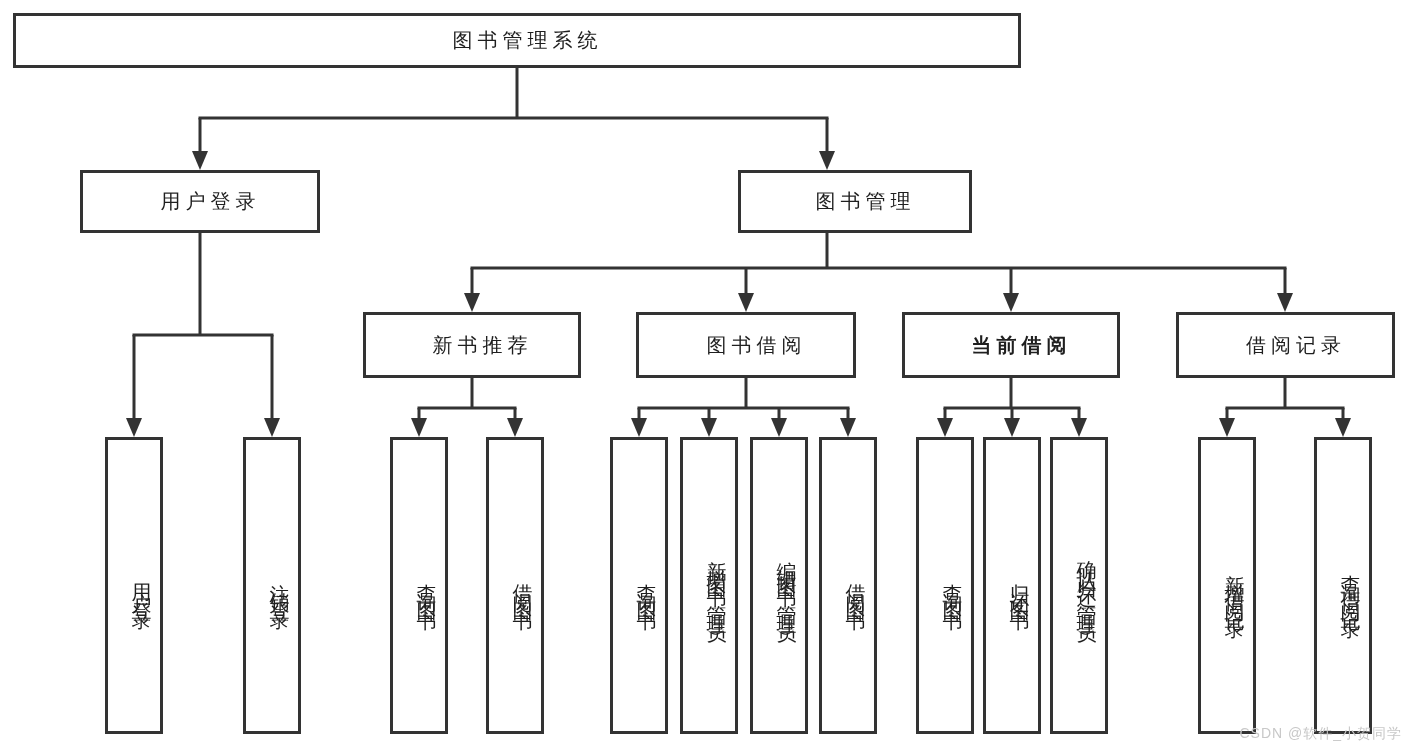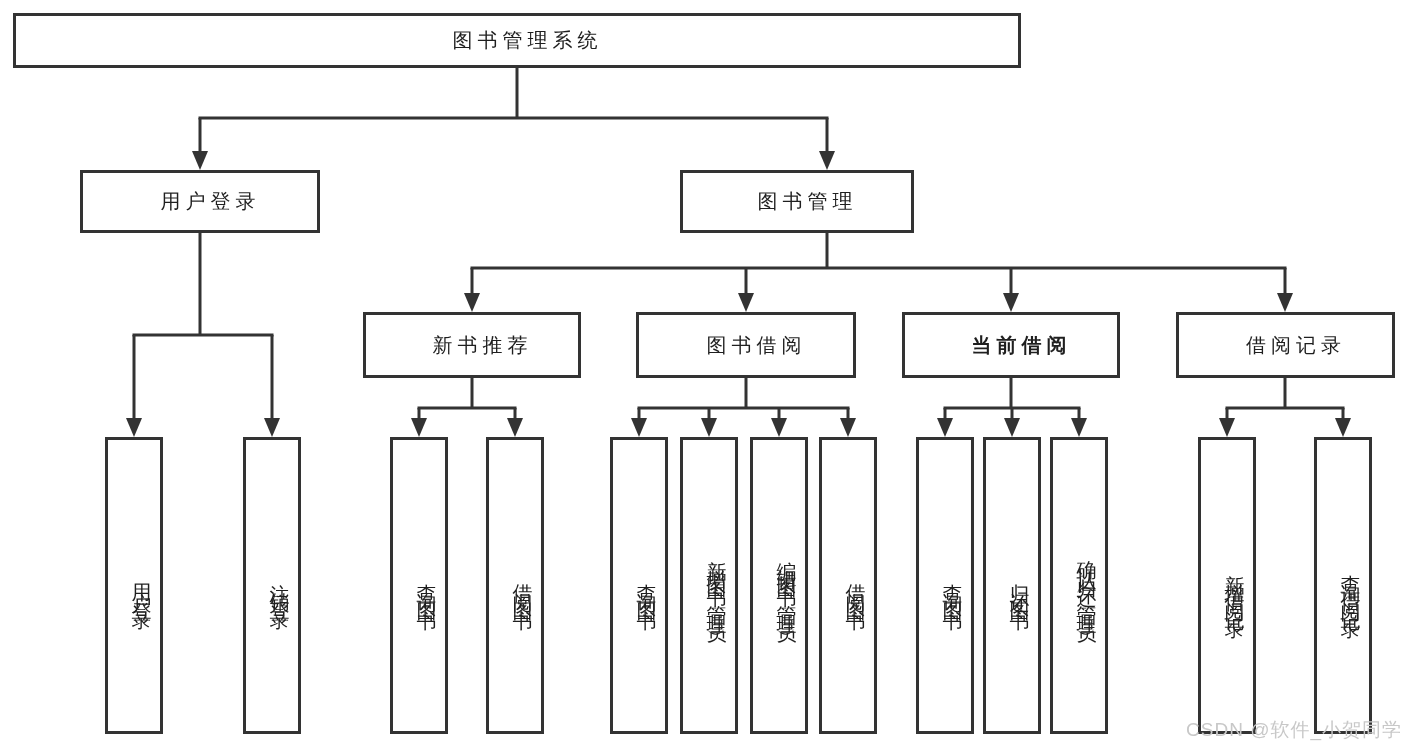--- a/index.html
+++ b/index.html
@@ -60,21 +60,21 @@
     writing-mode:vertical-rl;
     letter-spacing:9px;
     line-height:1;
     white-space:nowrap;
   }
   .watermark{
     position:absolute;
     right:3px;
     bottom:4px;
     z-index:5;
-    font-size:19px;
+    font-size:14px;
     letter-spacing:1px;
     color:var(--watermark-color);
     white-space:nowrap;
   }
 </style>
 </head>
 <body>
 
 <div class="canvas">
 
@@ -150,21 +150,21 @@
       <line x1="1227" y1="408" x2="1227" y2="419"></line>
       <path d="M1219,418 L1235,418 L1227,437 Z"></path>
       <line x1="1343" y1="408" x2="1343" y2="419"></line>
       <path d="M1335,418 L1351,418 L1343,437 Z"></path>
     </g>
   </svg>
 
   <div class="node h" style="left:13px;top:13px;width:1008px;height:55px;">图书管理系统</div>
 
   <div class="node h" style="left:80px;top:170px;width:240px;height:63px;">用户登录</div>
-  <div class="node h" style="left:680px;top:170px;width:234px;height:63px;">图书管理</div>
+  <div class="node h" style="left:738px;top:170px;width:234px;height:63px;">图书管理</div>
 
   <div class="node h" style="left:636px;top:312px;width:220px;height:66px;">图书借阅</div>
   <div class="node h" style="left:363px;top:312px;width:218px;height:66px;">新书推荐</div>
   <div class="node h" style="left:902px;top:312px;width:218px;height:66px;font-weight:bold;">当前借阅</div>
   <div class="node h" style="left:1176px;top:312px;width:219px;height:66px;font-family:Liberation Serif, serif;">借阅记录</div>
 
   <div class="node v" style="left:105px;top:437px;width:58px;height:297px;">
     <span class="vtext">用户登录</span>
   </div>
   <div class="node v" style="left:243px;top:437px;width:58px;height:297px;">

